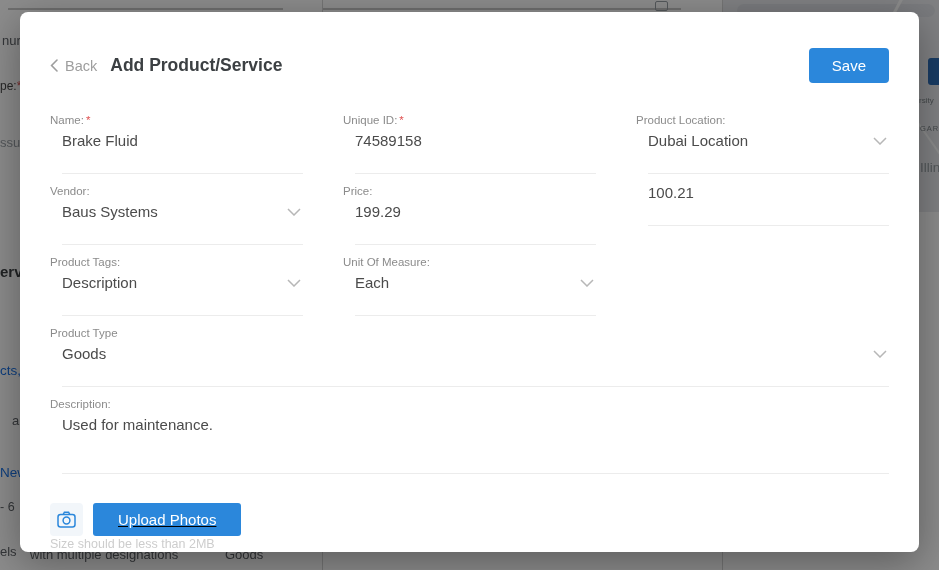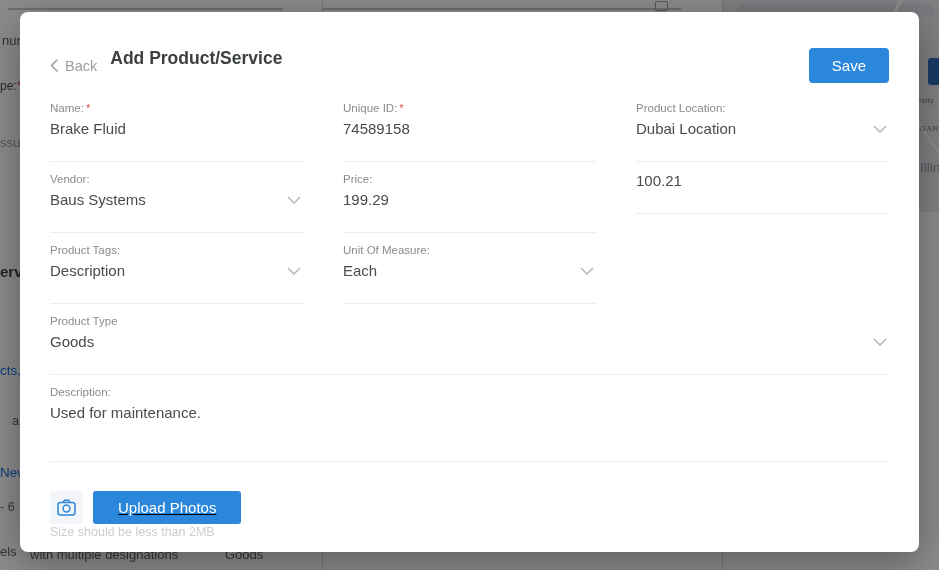--- a/index.html
+++ b/index.html
@@ -36,35 +36,35 @@
   .map-l3 { left:197px; top:160px; font-size:13.5px; color:#9aa0a6; }
   .bg-bottomrow { position:absolute; left:30px; top:547px; font-size:13px; color:#5f6368; }
   .bg-bottomrow .tok2 { position:absolute; left:195px; top:0; }
 
   
   .overlay { position:absolute; inset:0; background:rgba(0,0,0,0.45); }
   .modal { position:absolute; left:20px; top:12px; width:899px; height:540px;
     background:#ffffff; border-radius:8px; box-shadow:0 10px 40px rgba(0,0,0,.35);
     padding:36px 30px 0 30px; }
 
-  .modal-header { display:flex; margin-bottom:18px; }
+  .modal-header { display:flex; align-items:center; margin-bottom:30px; }
   .back-btn { display:flex; align-items:center; gap:7px; color:#9e9e9e;
     font-size:14.5px; cursor:pointer; }
   .modal-title { font-size:17.5px; font-weight:700; color:#3c4043; margin-left:13px; }
   .save-btn { margin-left:auto; background:#2b87db; color:#ffffff; border:none;
     border-radius:4px; font-size:15px; padding:9px 23px; cursor:pointer;
     font-family:"Liberation Sans", sans-serif; }
 
   .form-grid { display:grid; grid-template-columns:1fr 1fr 1fr; column-gap:40px; }
   .field { margin-bottom:10px; }
   .field-label { font-size:11.5px; color:#8b8b8b; line-height:14px; margin-bottom:5px; }
   .req { color:#e05252; margin-left:2px; }
   .control { display:flex; align-items:center; justify-content:space-between;
     border-bottom:1px solid #ececec; padding-bottom:24px; min-height:27px;
-    font-size:15px; color:#4b4b4b; cursor:text; }
+    font-size:15px; color:#4b4b4b; cursor:text;margin-left:12px; }
   .control.select { cursor:pointer; }
   .chev { flex:0 0 auto; margin-right:2px; }
   .full { grid-column:1 / -1; }
   .control.desc { align-items:flex-start; min-height:58px; }
 
   .photo-row { display:flex; align-items:center; gap:10px; margin-top:19px;text-decoration:underline; }
   .cam-box { width:33px; height:33px; background:#f2f6fa; border-radius:4px;
     display:flex; align-items:center; justify-content:center; cursor:pointer; }
   .upload-btn { background:#2b87db; color:#ffffff; border:none; border-radius:3px;
     font-size:15px; height:33px; padding:0 25px; cursor:pointer;

